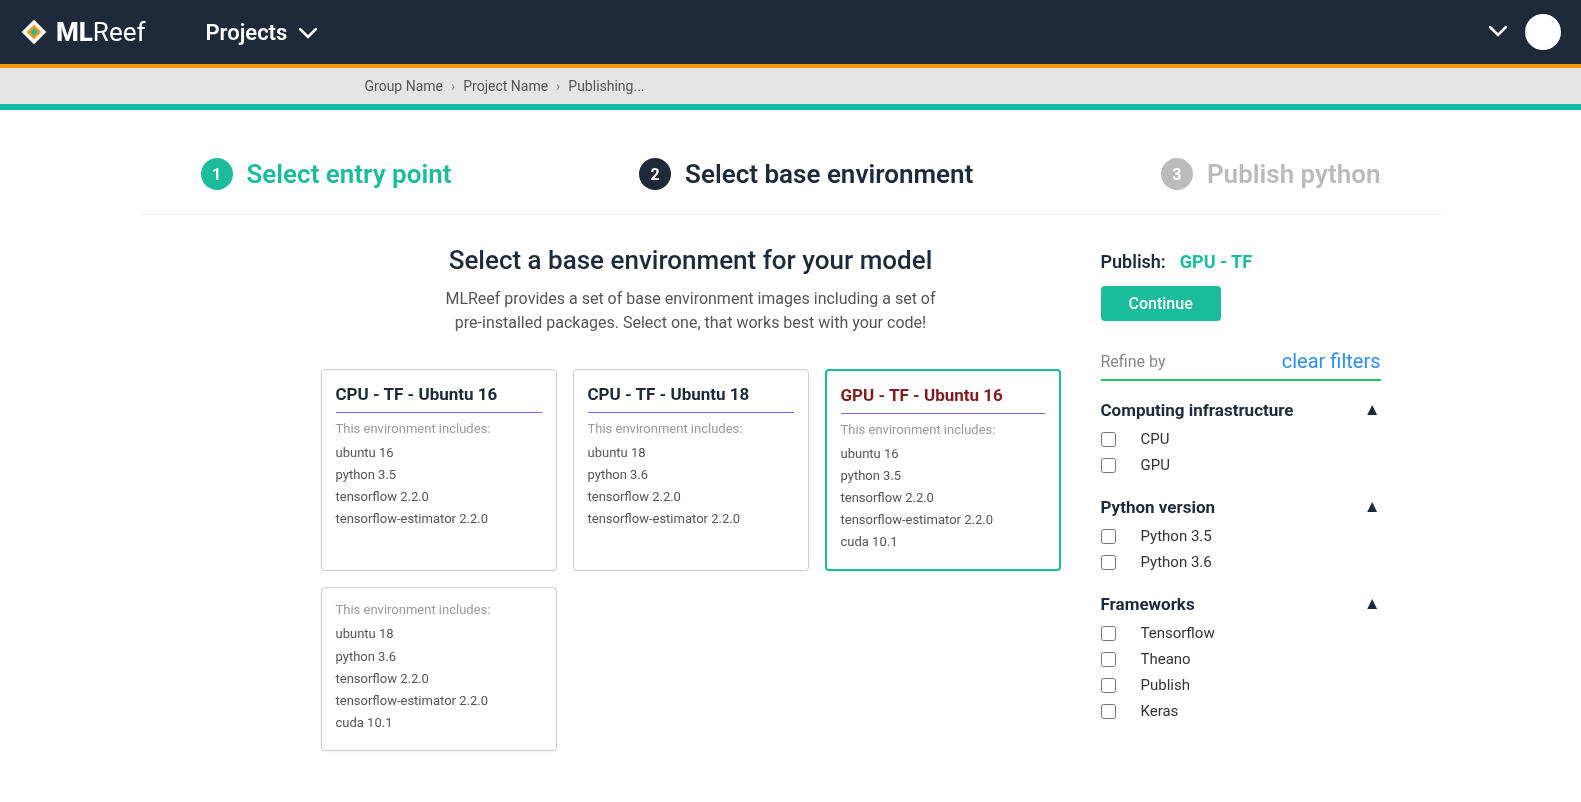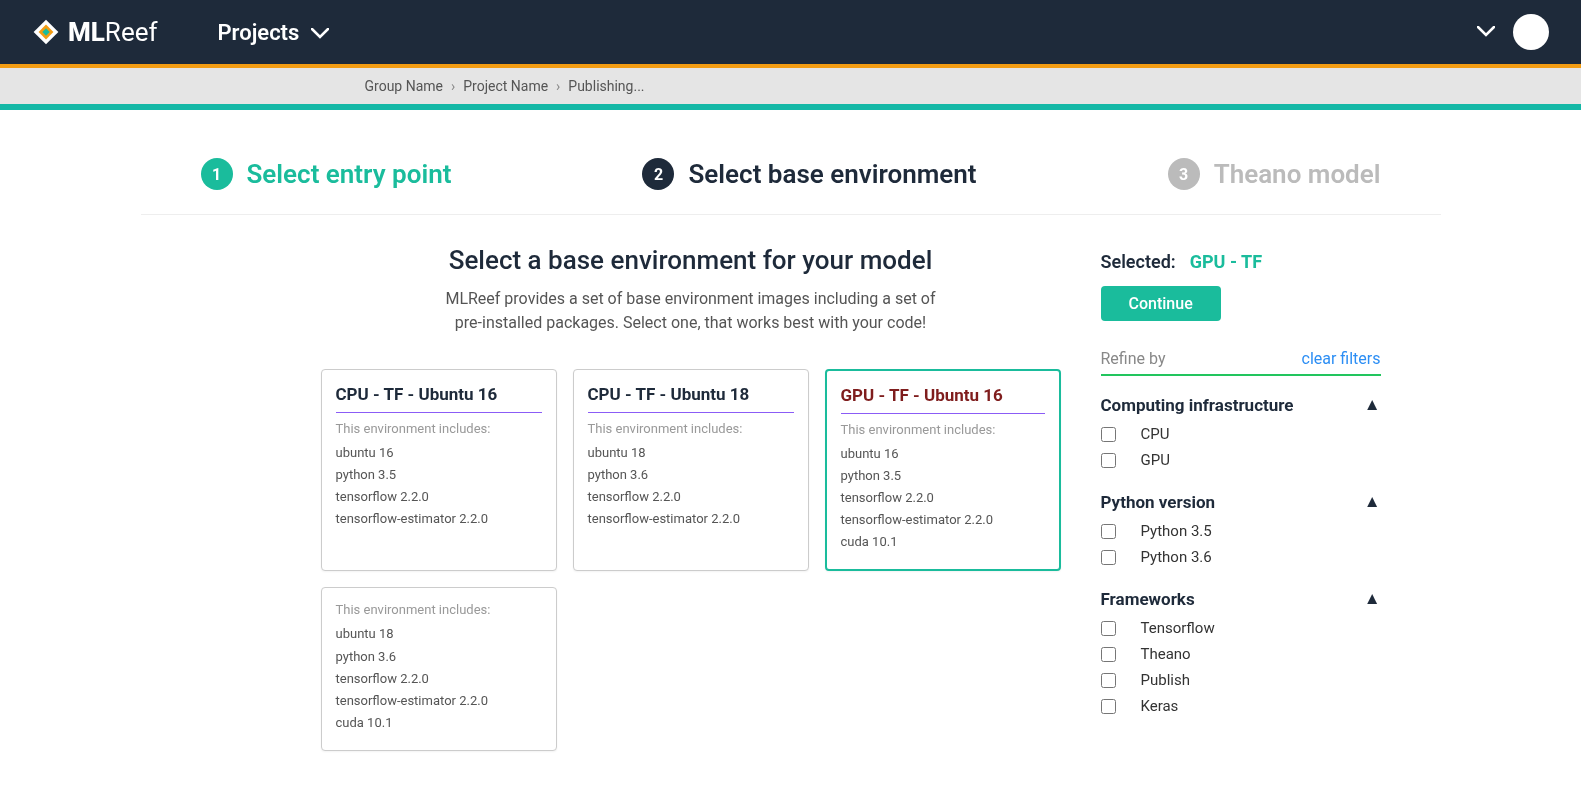--- a/index.html
+++ b/index.html
@@ -1,17 +1,17 @@
 <!DOCTYPE html>
 <html><head>
 <meta charset="utf-8">
 <style>
   * { margin:0; padding:0; box-sizing:border-box; font-family:-apple-system,BlinkMacSystemFont,"Segoe UI",Roboto,sans-serif; }
   body { background:#fff; color:#1e2a3a; width:1581px; }
-  .topbar { background:#1e2a3a; height:64px; display:flex; align-items:center; padding:0 32px; color:#fff; position:relative; }
+  .topbar { background:#1e2a3a; height:64px; display:flex; align-items:center; padding:0 20px; color:#fff; position:relative; }
   .accent-line { height:4px; background:#f39c12; }
   .logo { display:flex; align-items:center; gap:8px; font-size:26px; font-weight:700; margin-right:60px; }
   .logo-icon { width:28px; height:28px; position:relative; }
   .logo-icon svg { width:100%; height:100%; }
   .nav-item { display:flex; align-items:center; gap:12px; font-size:22px; font-weight:600; cursor:pointer; }
   .chevron-down { display:inline-block; }
   .topbar-right { margin-left:auto; display:flex; align-items:center; gap:18px; }
   .avatar { width:36px; height:36px; border-radius:50%; background:#fff; }
   .breadcrumb-bar { background:#e5e5e5; border-bottom:6px solid #14b8a6; }
   .breadcrumb { max-width:1300px; margin:0 auto; padding:10px 0 10px 224px; font-size:14px; color:#555; display:flex; gap:8px; }
@@ -39,21 +39,21 @@
   .card-sub { font-size:13px; color:#999; margin-bottom:6px; }
   .card-list { list-style:none; }
   .card-list li { font-size:13px; color:#555; line-height:1.7; }
   .sidebar { width:280px; padding-top:6px; }
   .selected-row { display:flex; align-items:center; gap:14px; font-size:18px; margin-bottom:14px; }
   .selected-label { font-weight:600; color:#1e2a3a; }
   .selected-value { font-weight:700; color:#1abc9c; }
   .continue-btn { background:#1abc9c; color:#fff; border:none; border-radius:4px; padding:8px 28px; font-size:16px; font-weight:500; cursor:pointer; margin-bottom:28px; }
   .refine-row { display:flex; justify-content:space-between; align-items:center; border-bottom:2px solid #22c55e; padding-bottom:6px; margin-bottom:18px; }
   .refine-label { color:#888; font-size:16px; }
-  .clear-filters { color:#2c8ef4; cursor:pointer; font-size:16px; }
+  .clear-filters { color:#2c8ef4; cursor:pointer; font-size:20px; }
   .filter-group { margin-bottom:22px; }
   .filter-header { display:flex; justify-content:space-between; align-items:center; font-size:17px; font-weight:700; color:#1e2a3a; margin-bottom:10px; cursor:pointer; }
   .filter-options { display:flex; flex-direction:column; gap:8px; }
   .filter-opt { display:flex; align-items:center; gap:25px; font-size:15px; color:#333; cursor:pointer; }
   .filter-opt input { width:15px; height:15px; cursor:pointer; }
   .chev-up-small { color:#1e2a3a; }
 </style>
 </head>
 <body>
 
@@ -97,21 +97,21 @@
   <div class="step step-done">
     <div class="step-num">1</div>
     <div class="step-label">Select entry point</div>
   </div>
   <div class="step step-active">
     <div class="step-num">2</div>
     <div class="step-label">Select base environment</div>
   </div>
   <div class="step step-pending">
     <div class="step-num">3</div>
-    <div class="step-label">Theano model</div>
+    <div class="step-label">Publish python</div>
   </div>
 </div>
 
 <div class="main">
   <div class="content">
     <h1 class="page-title">Select a base environment for your model</h1>
     <p class="page-sub">
       <span>MLReef provides a set of base environment images including a set of</span><br><span>pre-installed packages. Select one, that works best with your code!</span>
     </p>
     <div class="cards" id="cards">
@@ -154,21 +154,21 @@
             <li>tensorflow 2.2.0</li>
             <li>tensorflow-estimator 2.2.0</li>
             <li>cuda 10.1</li>
           </ul>
         </div>
       </div>
   </div>
 
   <div class="sidebar">
     <div class="selected-row">
-      <span class="selected-label">Selected:</span>
+      <span class="selected-label">Publish:</span>
       <span class="selected-value">GPU - TF</span>
     </div>
     <button class="continue-btn">Continue</button>
     <div class="refine-row">
       <span class="refine-label">Refine by</span>
       <span class="clear-filters">clear filters</span>
     </div>
     <div id="filter-groups">
         <div class="filter-group">
           <div class="filter-header">

